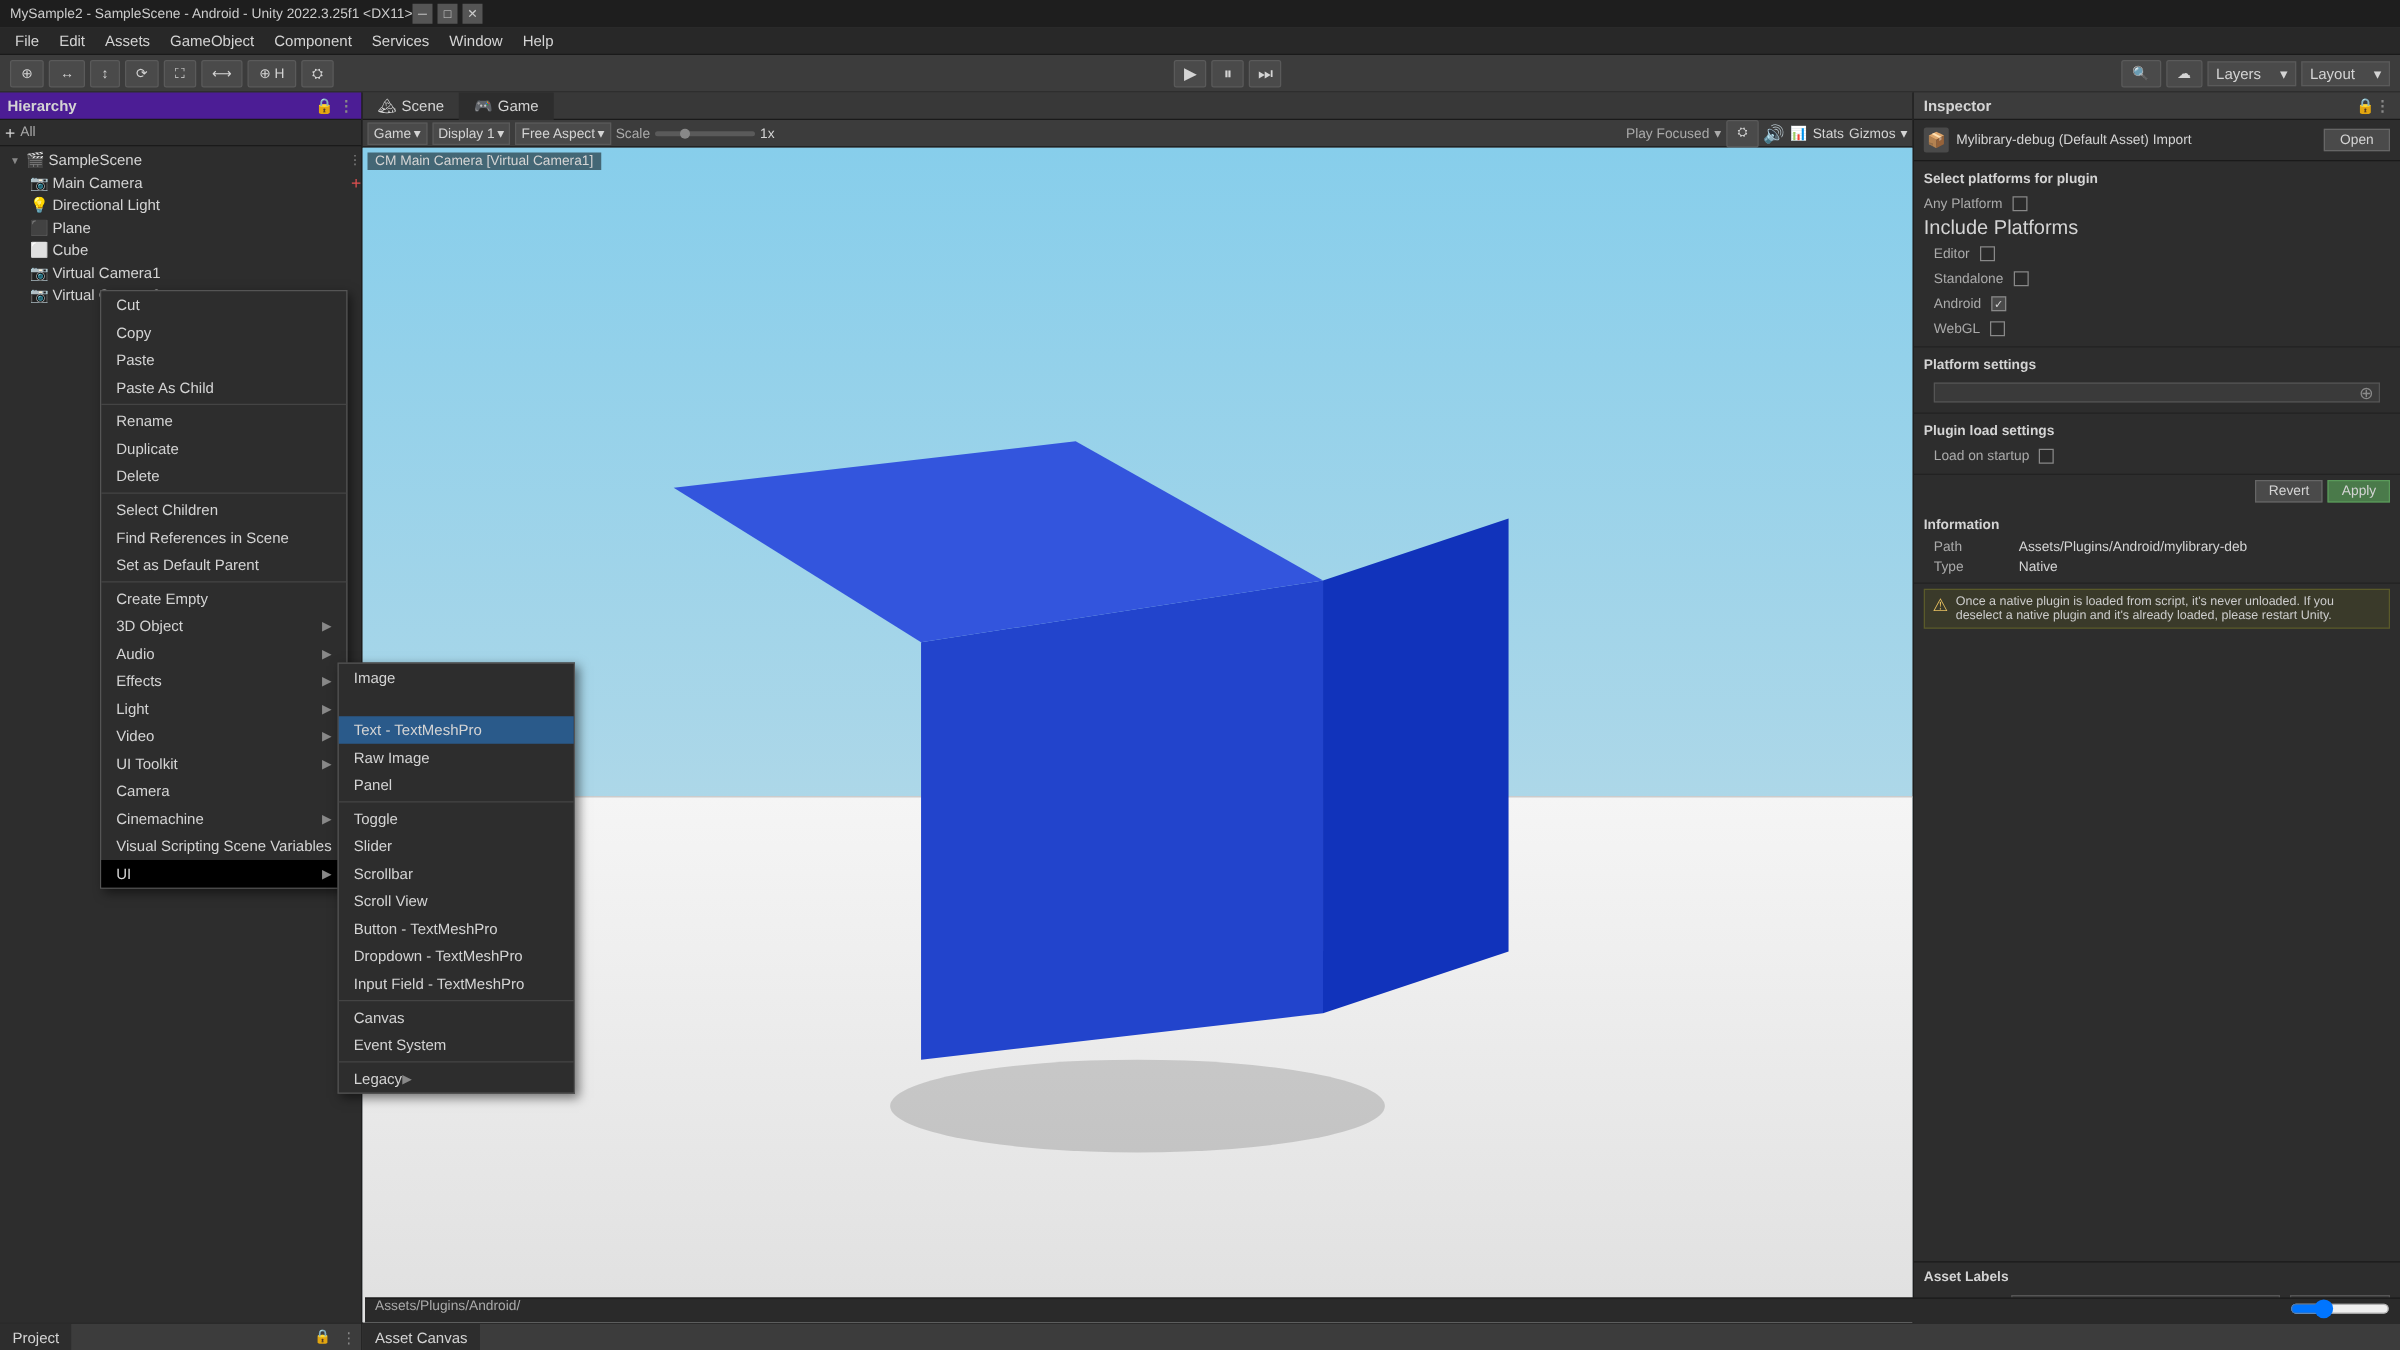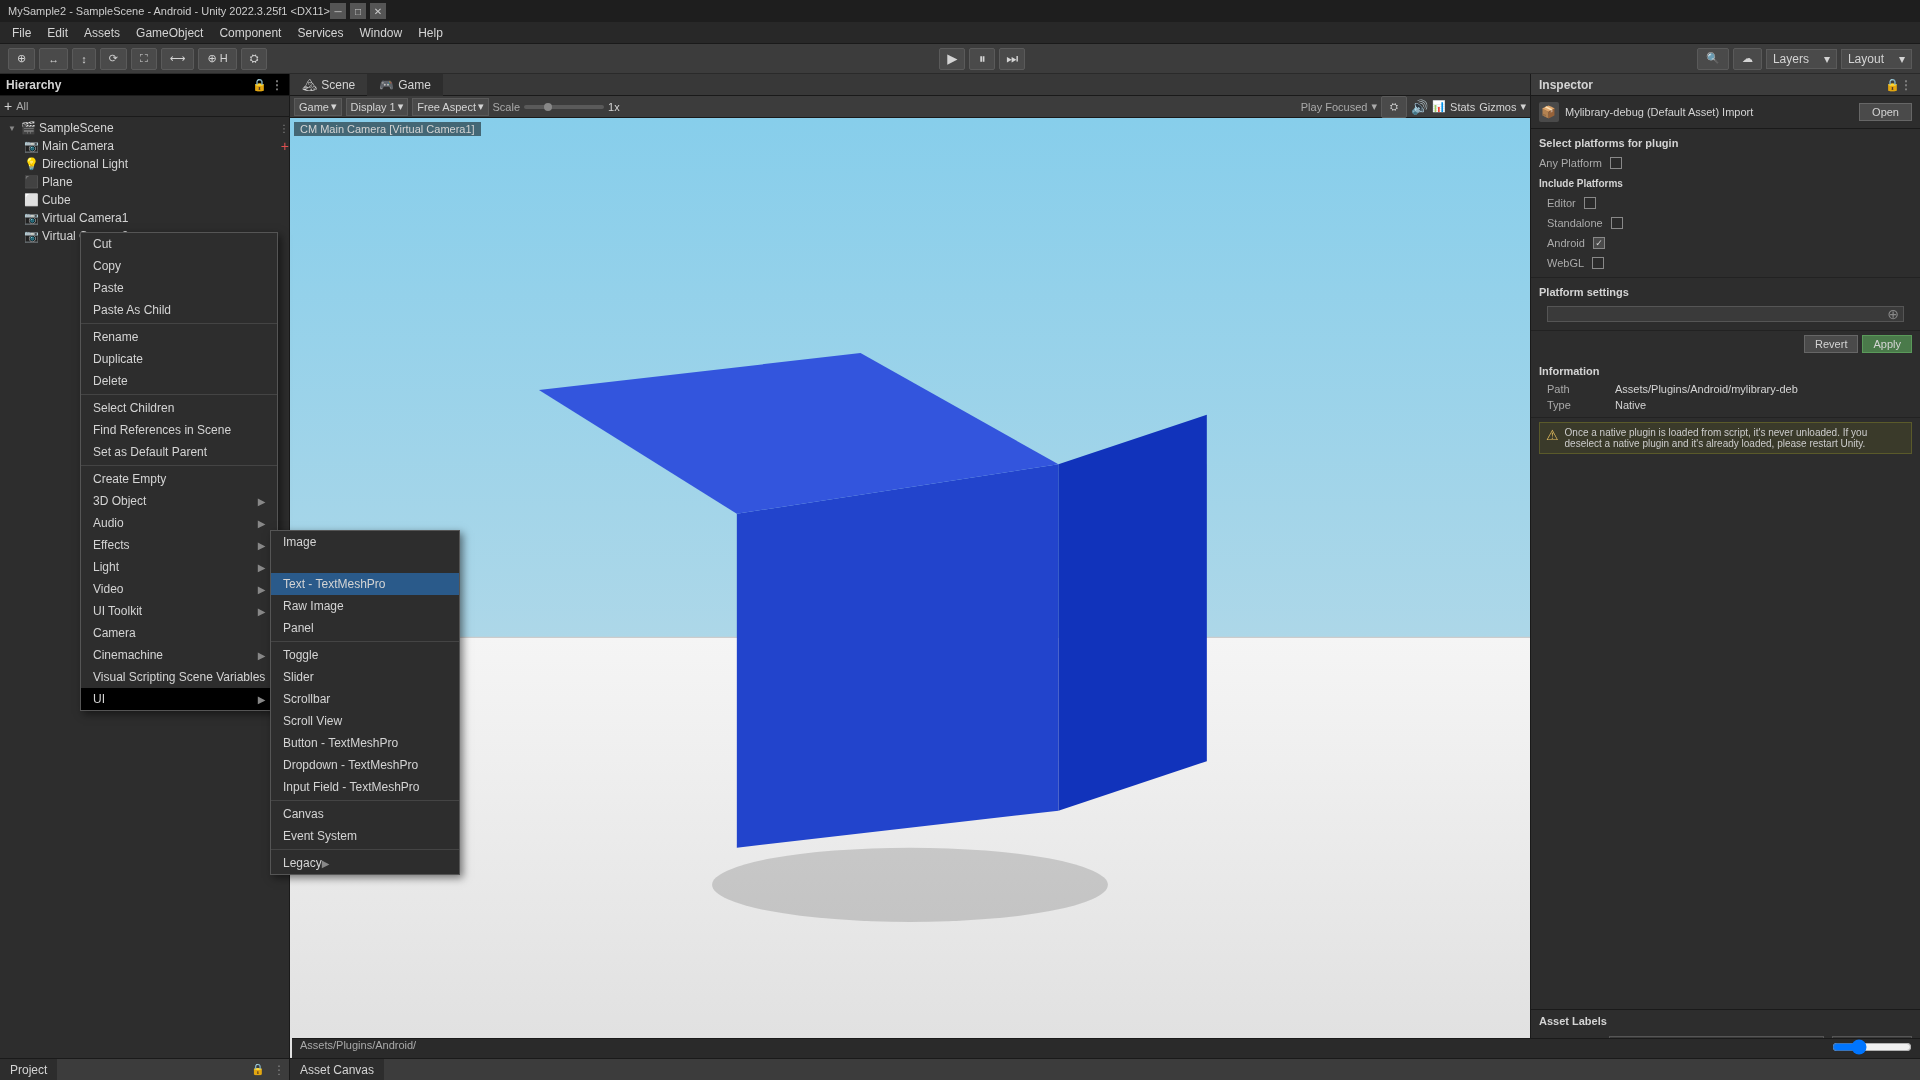--- a/index.html
+++ b/index.html
@@ -104,21 +104,21 @@
     #hierarchy-panel {
       width: 290px;
       background: #2d2d2d;
       border-right: 1px solid #1a1a1a;
       display: flex;
       flex-direction: column;
       position: relative;
     }
     .panel-header {
       height: 22px;
-      background: #000000;
+      background: #4c1d95;
       display: flex;
       align-items: center;
       padding: 0 6px;
       gap: 4px;
       font-size: 12px;
       font-weight: bold;
       border-bottom: 1px solid #1a1a1a;
     }
 
     
@@ -695,21 +695,21 @@
 
     <div class="inspector-section">
       <div class="inspector-row">
         <span style="font-size:11px; font-weight:bold; color:#d4d4d4;">Select platforms for plugin</span>
       </div>
       <div class="inspector-row">
         <span style="font-size:11px; color:#aaa;">Any Platform</span>
         <div class="checkbox-off"></div>
       </div>
       <div class="inspector-row">
-        <span style="font-size:10px; font-weight:bold; color:#d4d4d4;">Include Platforms</span>
+        <span style="font-size:16px; font-weight:normal; color:#d4d4d4;">Include Platforms</span>
       </div>
       <div class="inspector-row">
         <span style="font-size:11px; color:#aaa; padding-left:8px;">Editor</span>
         <div class="checkbox-off"></div>
       </div>
       <div class="inspector-row">
         <span style="font-size:11px; color:#aaa; padding-left:8px;">Standalone</span>
         <div class="checkbox-off"></div>
       </div>
       <div class="inspector-row">
@@ -726,20 +726,29 @@
       <div class="inspector-row">
         <span style="font-size:11px; font-weight:bold; color:#d4d4d4;">Platform settings</span>
       </div>
       <div style="height:24px; display:flex; align-items:center; padding:0 8px;">
         <div style="flex:1; height:16px; background:#3a3a3a; border:1px solid #555; position:relative;">
           <div style="position:absolute; right:4px; top:50%; transform:translateY(-50%); font-size:14px; color:#888;">⊕</div>
         </div>
       </div>
     </div>
 
+    <div class="inspector-section">
+      <div class="inspector-row">
+        <span style="font-size:11px; font-weight:bold; color:#d4d4d4;">Plugin load settings</span>
+      </div>
+      <div class="inspector-row">
+        <span style="font-size:11px; color:#aaa; padding-left:8px;">Load on startup</span>
+        <div class="checkbox-off"></div>
+      </div>
+    </div>
 
     <div style="display:flex; justify-content:flex-end; padding:4px 8px; gap:4px;">
       <button class="revert-btn">Revert</button>
       <button class="apply-btn">Apply</button>
     </div>
 
     <div class="inspector-section">
       <div class="inspector-row">
         <span style="font-size:11px; font-weight:bold; color:#d4d4d4;">Information</span>
       </div>

